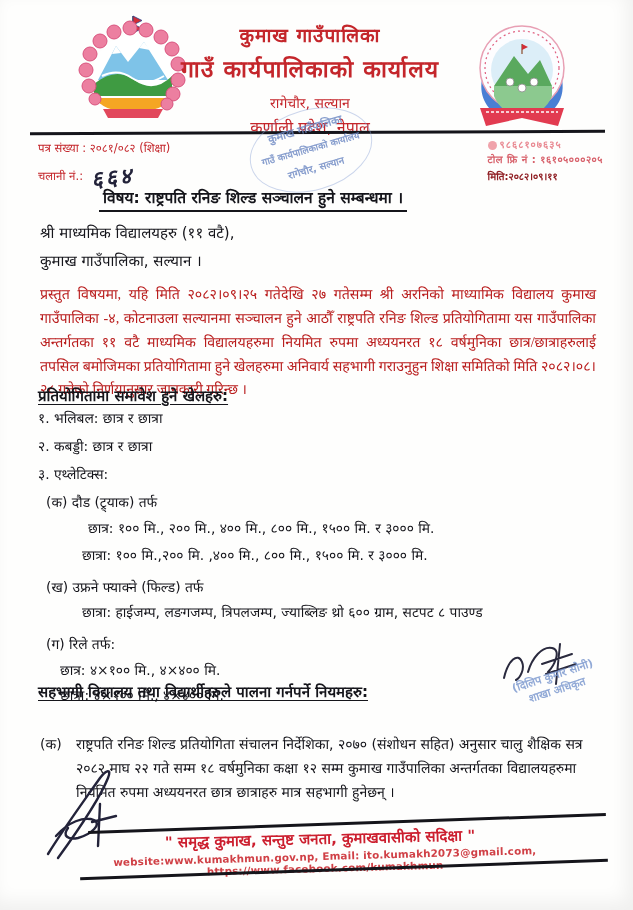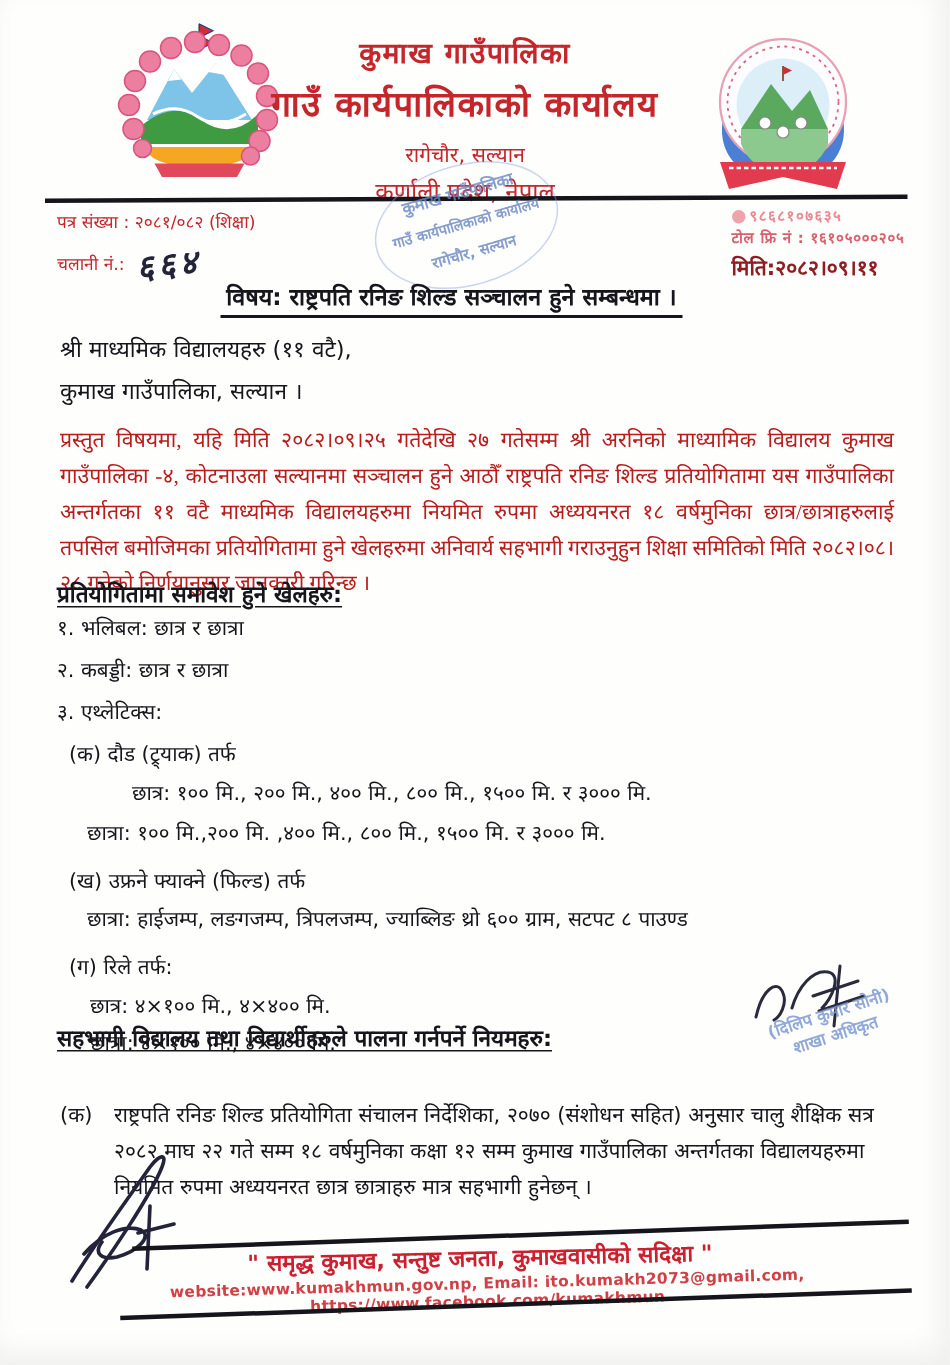--- a/index.html
+++ b/index.html
@@ -16,38 +16,38 @@
   .h-addr{font-size:14px;margin-top:9px;}
   .h-prov{font-size:16px;margin-top:4px;}
   #rule-top{position:absolute;left:30px;top:131px;width:575px;height:3px;background:#15151b;transform:rotate(-0.25deg);}
   
   #ref-left{position:absolute;left:38px;top:139px;font-size:11.5px;line-height:1.7;}
   #dispatch-row{display:flex;align-items:center;gap:8px;}
   #dispatch-no{font-size:22px;font-weight:bold;color:#23233a;transform:rotate(-6deg);letter-spacing:3px;font-style:italic;}
   #ref-right{position:absolute;right:30px;top:137px;text-align:left;line-height:1.5;}
   .phone-line{font-size:10px;color:#e98a93;font-weight:bold;letter-spacing:1px;}
   .tollfree-line{font-size:10px;color:#d8626c;font-weight:bold;letter-spacing:0.5px;}
-  .date-line{font-size:14px;color:#8f1d22;font-weight:bold;margin-top:2px;}
+  .date-line{font-size:10px;color:#8f1d22;font-weight:bold;margin-top:2px;}
   .dot-icon{display:inline-block;width:9px;height:9px;border-radius:50%;background:#f0a3ab;vertical-align:middle;margin-right:3px;}
   
-  #subject{position:absolute;left:0;top:186px;width:506px;text-align:center;padding-left:48px;}
+  #subject{position:absolute;left:0;top:186px;width:506px;text-align:center;}
   #subject span{display:inline-block;font-size:15.5px;font-weight:bold;color:#15151b;
                 border-bottom:2px solid #15151b;padding:0 4px 2px 4px;}
   
   #addressee{position:absolute;left:40px;top:220px;font-size:15px;color:#15151b;line-height:1.85;}
   
   #body-para{position:absolute;left:40px;top:283px;width:556px;font-size:14.2px;color:#b91c1c;
              line-height:1.68;text-align:justify;font-family:Liberation Serif, serif;}
   .sec-head{font-size:15px;font-weight:bold;color:#15151b;text-decoration:underline;text-underline-offset:3px;}
   #games-head{position:absolute;left:38px;top:385px;}
   #games-list{position:absolute;left:38px;top:408px;width:570px;font-size:13.8px;color:#15151b;}
   .g-item{margin-bottom:9px;}
   .g-sub{margin-left:8px;margin-bottom:7px;}
   .g-line{margin-left:50px;margin-bottom:8px;}
-  .g-line-sp{margin-left:20px;margin-bottom:13px;}
+  .g-line-sp{margin-left:44px;margin-bottom:13px;}
   .g-relay{margin-left:22px;margin-bottom:6px;}
   
   #rules-head{position:absolute;left:38px;top:681px;}
   #rule-item{position:absolute;left:40px;top:733px;width:560px;font-size:14px;color:#15151b;line-height:1.7;display:flex;gap:12px;}
   #rule-item .lbl{flex:0 0 24px;}
   
   #round-stamp{position:absolute;left:236px;top:100px;width:150px;height:100px;opacity:0.8;}
   #officer-sig{position:absolute;left:498px;top:638px;width:90px;height:52px;}
   #officer-stamp{position:absolute;left:480px;top:668px;width:150px;color:#7f9bd0;font-size:11px;font-weight:bold;
                  transform:rotate(-18deg);text-align:center;line-height:1.4;opacity:0.85;}

